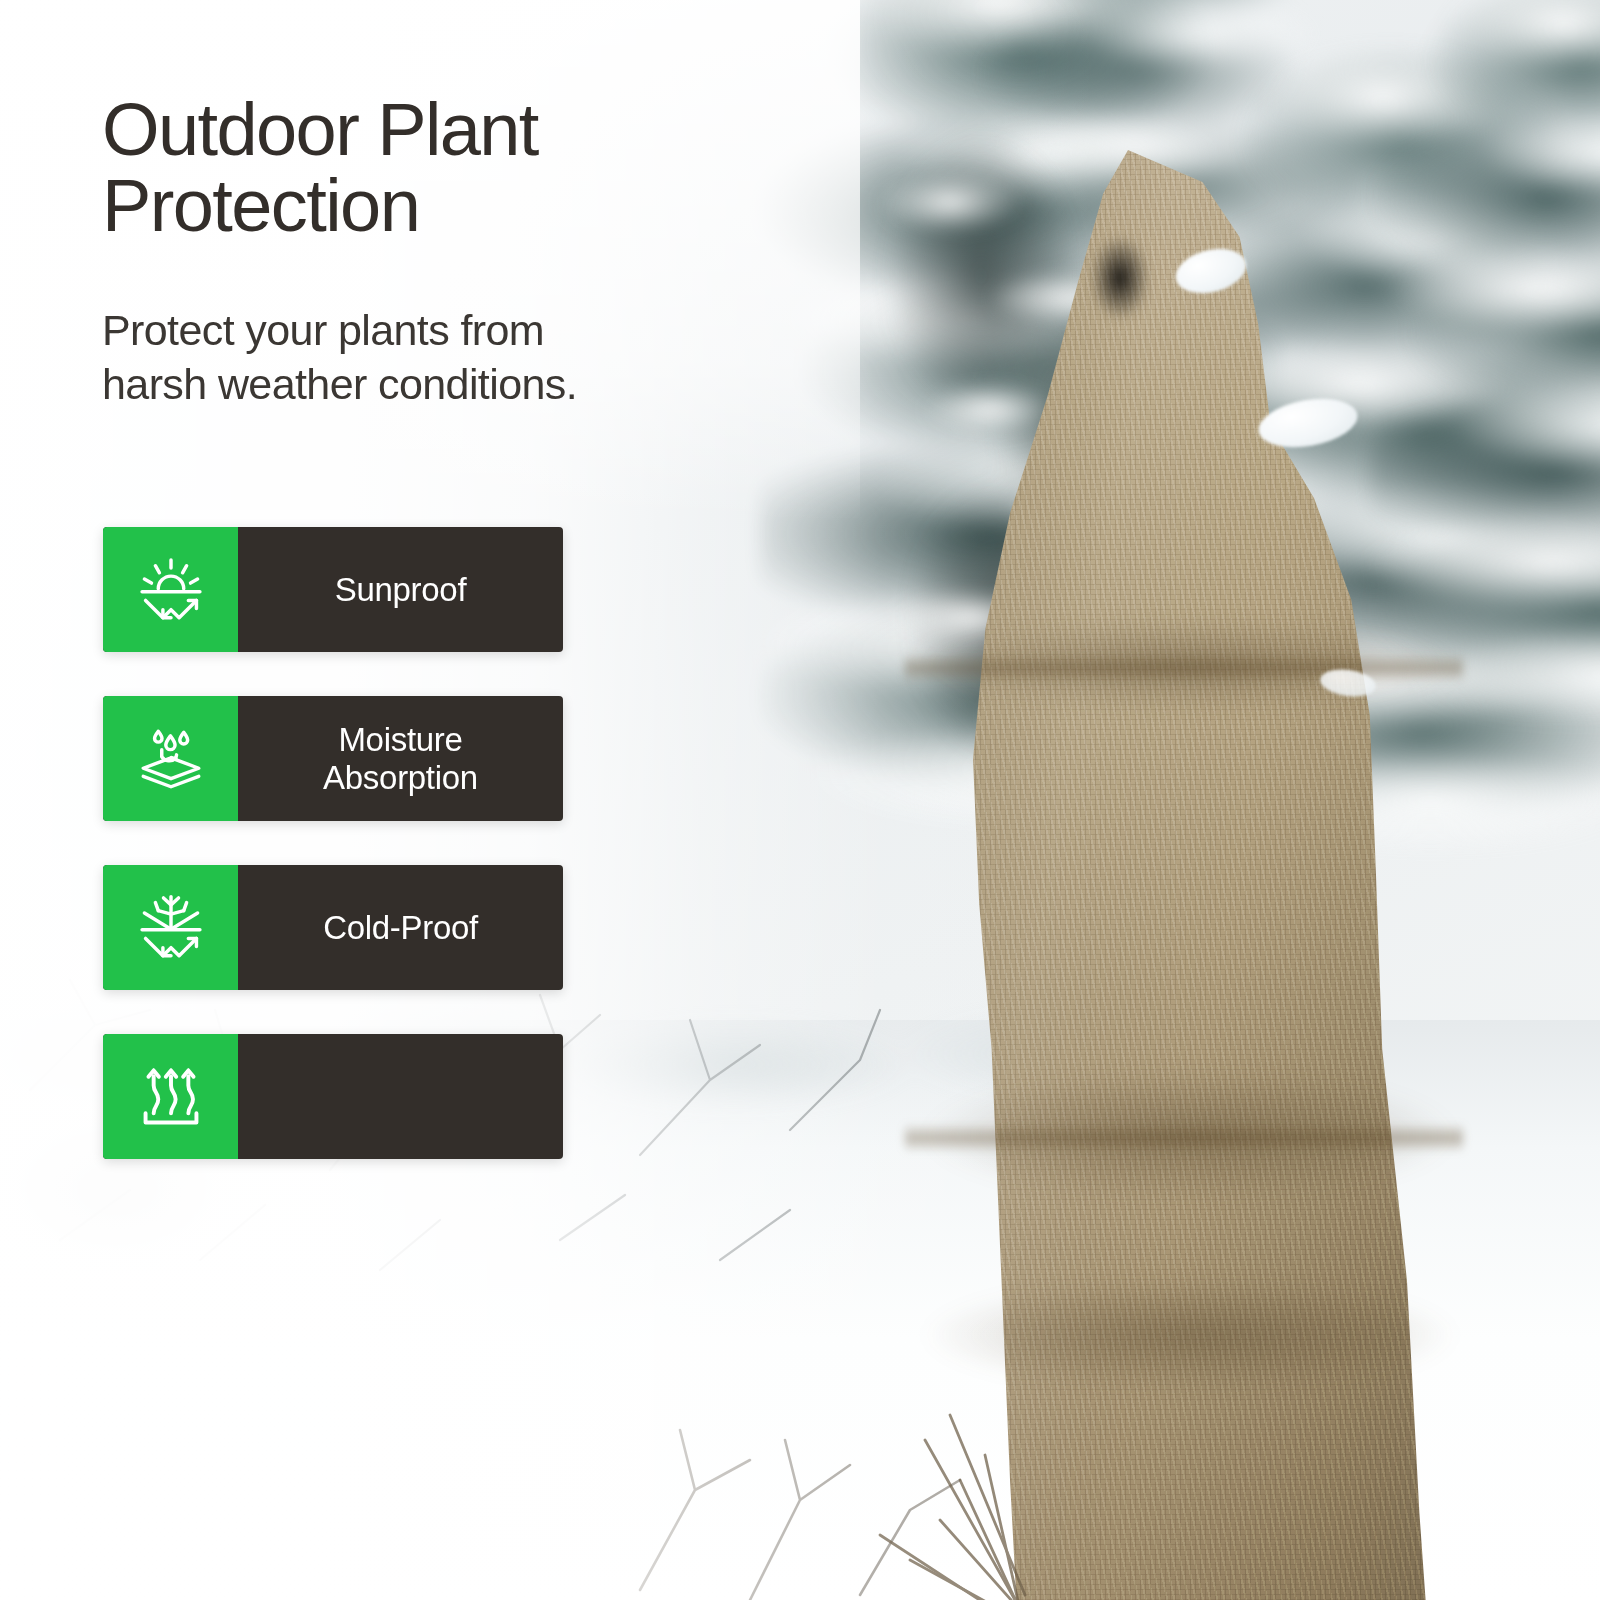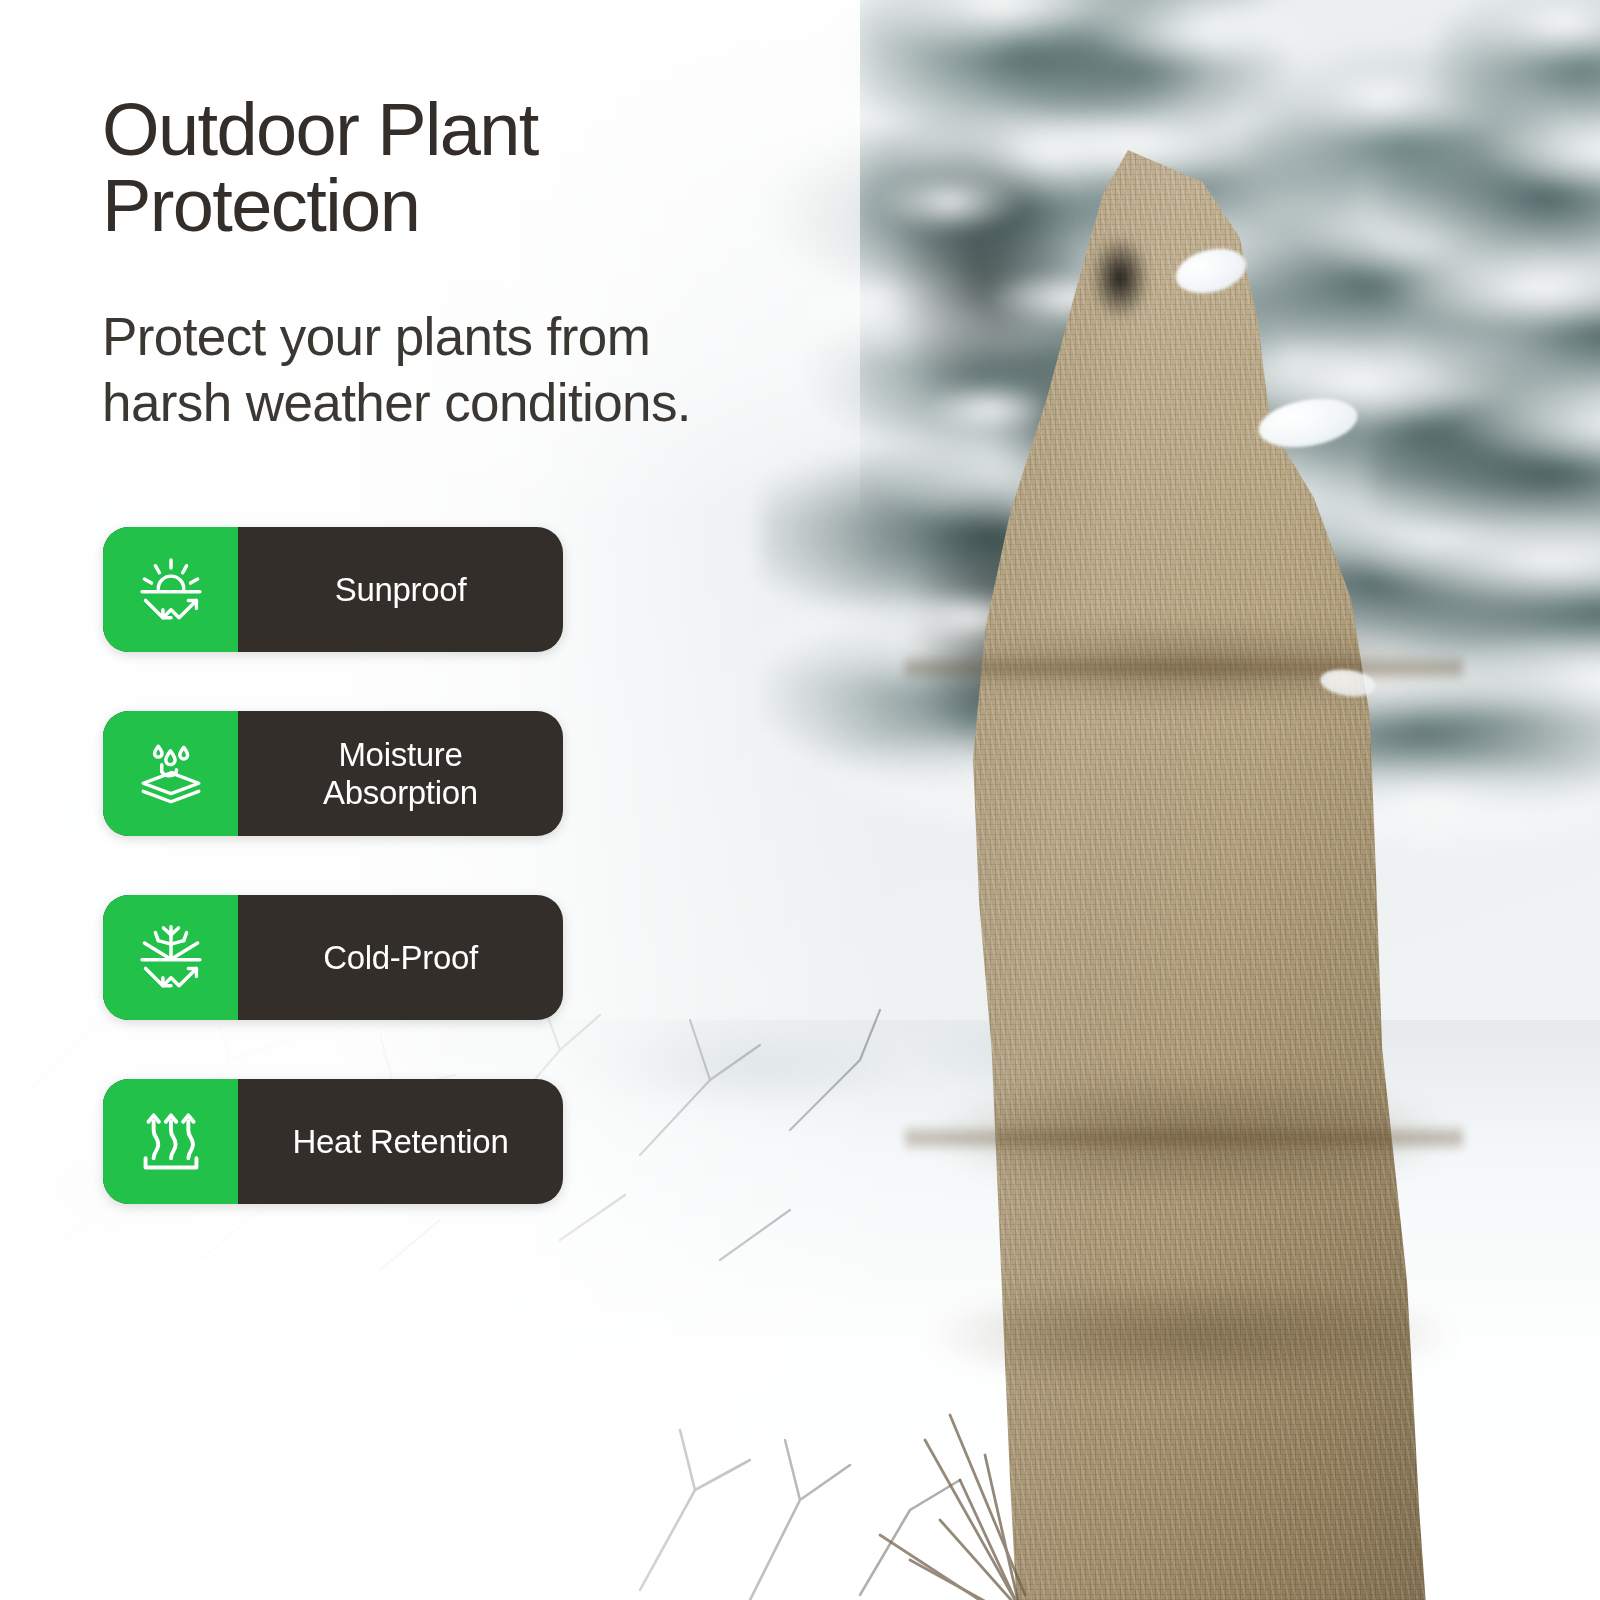--- a/index.html
+++ b/index.html
@@ -187,29 +187,29 @@
   
   #content { position:absolute; inset:0; }
 
   .headline {
     position:absolute; left:102px; top:92px; width:720px;
     font-size:74px; font-weight:400; line-height:1.03;
     letter-spacing:-1.6px; color:#332e2a;
   }
   .subhead {
     position:absolute; left:102px; top:304px; width:660px;
-    font-size:53px; font-weight:400; line-height:1.25;
+    font-size:43px; font-weight:400; line-height:1.25;
     letter-spacing:-.6px; color:#3b3733;
   }
 
   .badges { position:absolute; left:103px; top:527px; }
   .badge {
     display:flex; align-items:stretch;
-    width:460px; height:125px; margin-bottom:59px;
-    background:#332e2a; border-radius:26px;
+    width:460px; height:125px; margin-bottom:44px;
+    background:#332e2a; border-radius:4px;
     box-shadow:0 3px 12px rgba(0,0,0,.14);
     overflow:hidden;
   }
   .badge-icon {
     flex:0 0 135px; background:#22c14a;
     display:flex; align-items:center; justify-content:center;
   }
   .badge-icon svg { width:74px; height:74px; display:block; }
   .badge-label {
     flex:1; display:flex; align-items:center; justify-content:center;
@@ -350,17 +350,16 @@
         <svg viewBox="0 0 64 64" fill="none" stroke="#ffffff" stroke-width="3.4" stroke-linecap="round" stroke-linejoin="round">
           <path d="M17 46 c0-6 4-6 4-12 s-4-6-4-12 v-8"></path>
           <path d="M17 9 l-4.5 5.5 M17 9 l4.5 5.5"></path>
           <path d="M32 46 c0-6 4-6 4-12 s-4-6-4-12 v-8"></path>
           <path d="M32 9 l-4.5 5.5 M32 9 l4.5 5.5"></path>
           <path d="M47 46 c0-6 4-6 4-12 s-4-6-4-12 v-8"></path>
           <path d="M47 9 l-4.5 5.5 M47 9 l4.5 5.5"></path>
           <path d="M10 46 v8 h44 v-8"></path>
         </svg>
       </div>
-      <div class="badge-label">Heat Retention</div>
     </div>
 
   </div>
 </div>
 
 </body></html>

